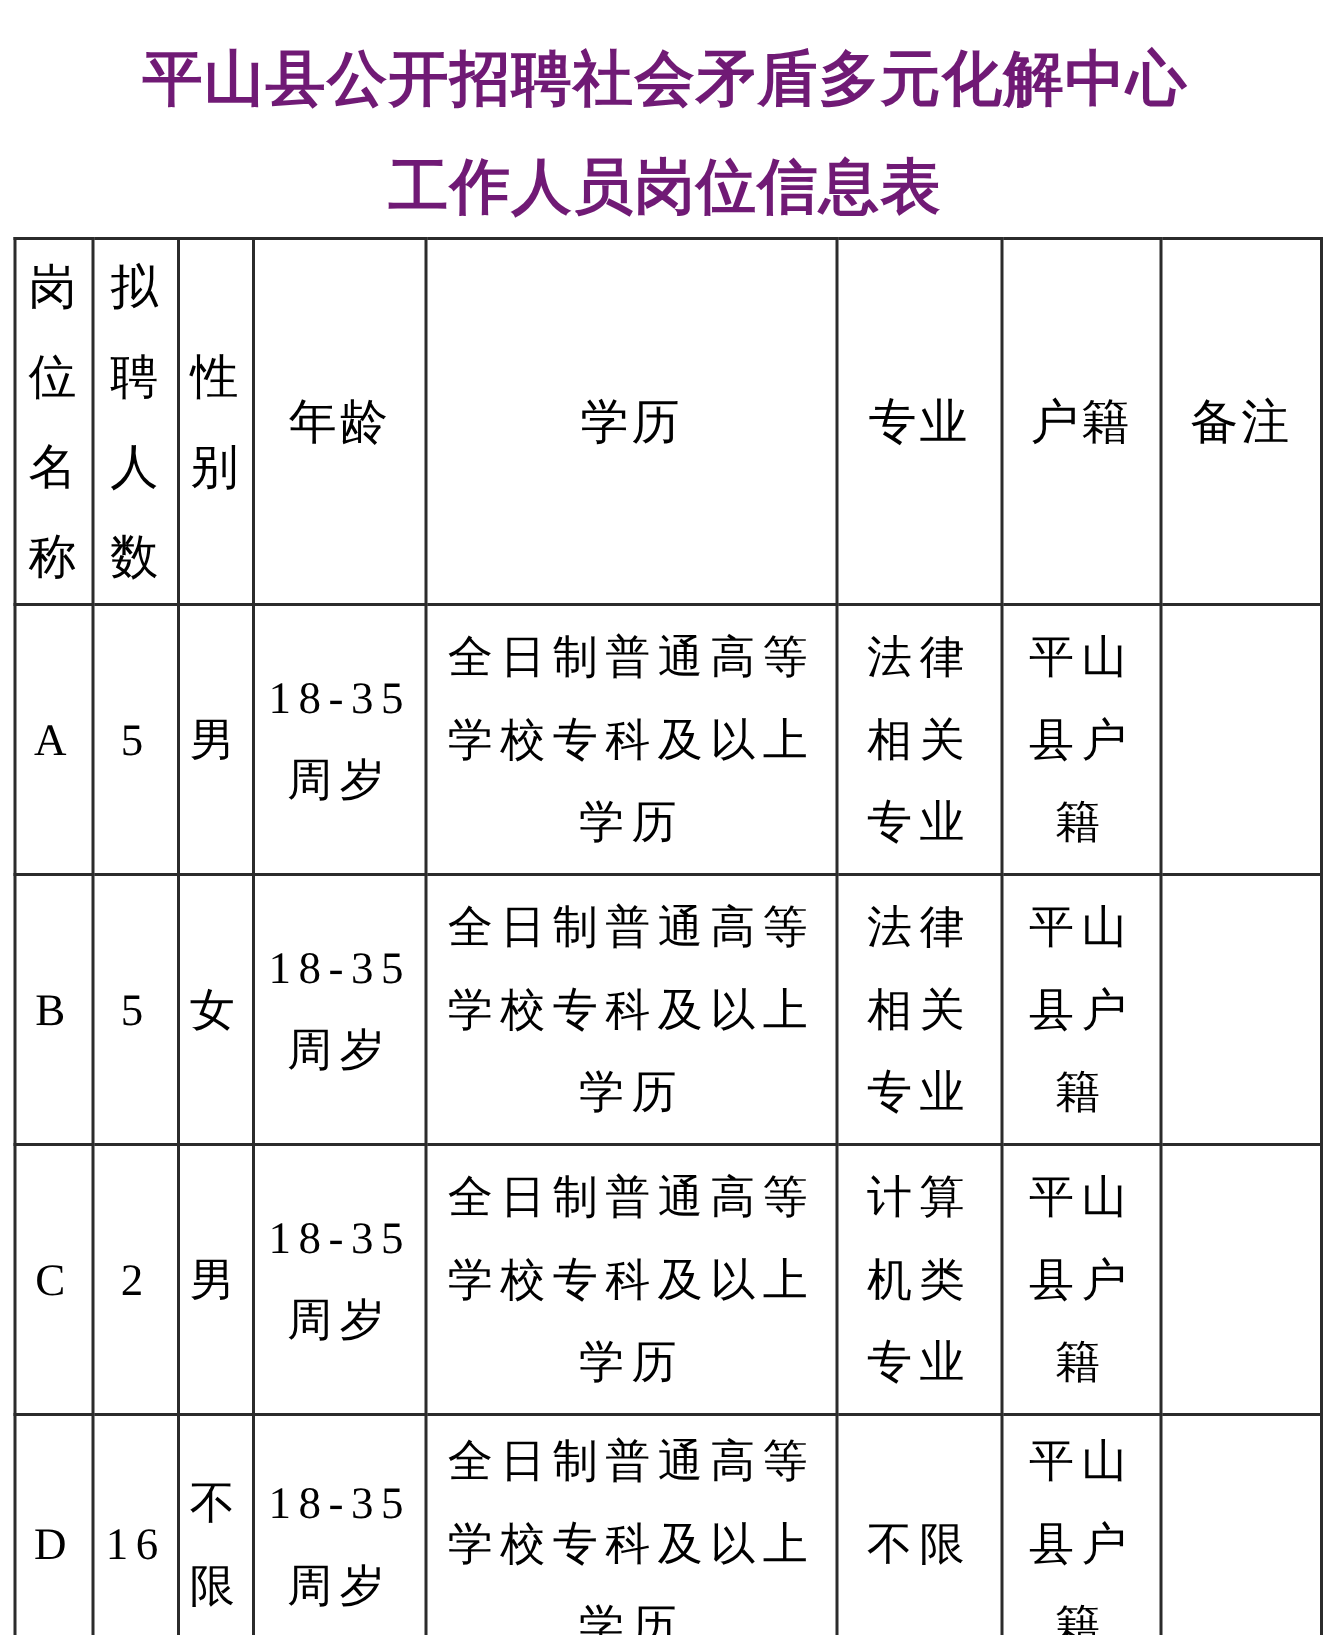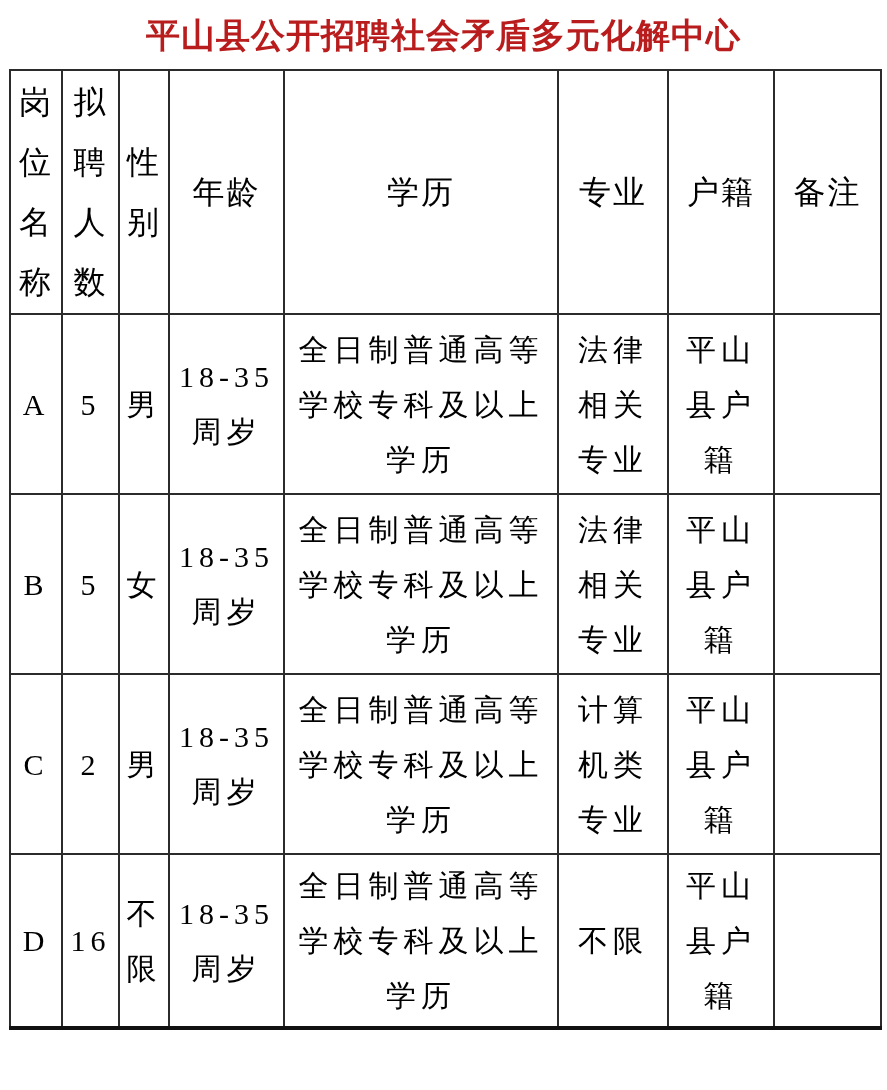--- a/index.html
+++ b/index.html
@@ -18,26 +18,27 @@
     width: 887px;
     height: 1090px;
     background: #ffffff;
     box-sizing: border-box;
   }
   .doc-title {
     text-align: center;
     padding-top: 8px;
   }
   .title-line {
-    font-size: 34px;
+    font-size: 40px;
     font-weight: 900;
     line-height: 55px;
     letter-spacing: 1px;
     font-family: "Liberation Serif", serif;
-    color: #b91c1c;
+    color: #701a75;
+    margin-top: 17px;
   }
   table.info-table {
     border-collapse: collapse;
     table-layout: fixed;
     margin-left: 9px;
     margin-top: 6px;
     width: 871px;
     border: 2px solid #1f1f1f;
     border-bottom: 4px solid #111111;
   }
@@ -69,20 +70,21 @@
   tr.body-row   { height: 180px; }
   tr.body-row-last { height: 174px; }
 </style>
 </head>
 <body>
 
 <div class="page">
 
   <div class="doc-title">
     <div class="title-line">平山县公开招聘社会矛盾多元化解中心</div>
+    <div class="title-line">工作人员岗位信息表</div>
   </div>
 
   <table class="info-table">
     <colgroup>
       <col style="width:52px">
       <col style="width:57px">
       <col style="width:50px">
       <col style="width:115px">
       <col style="width:274px">
       <col style="width:110px">

